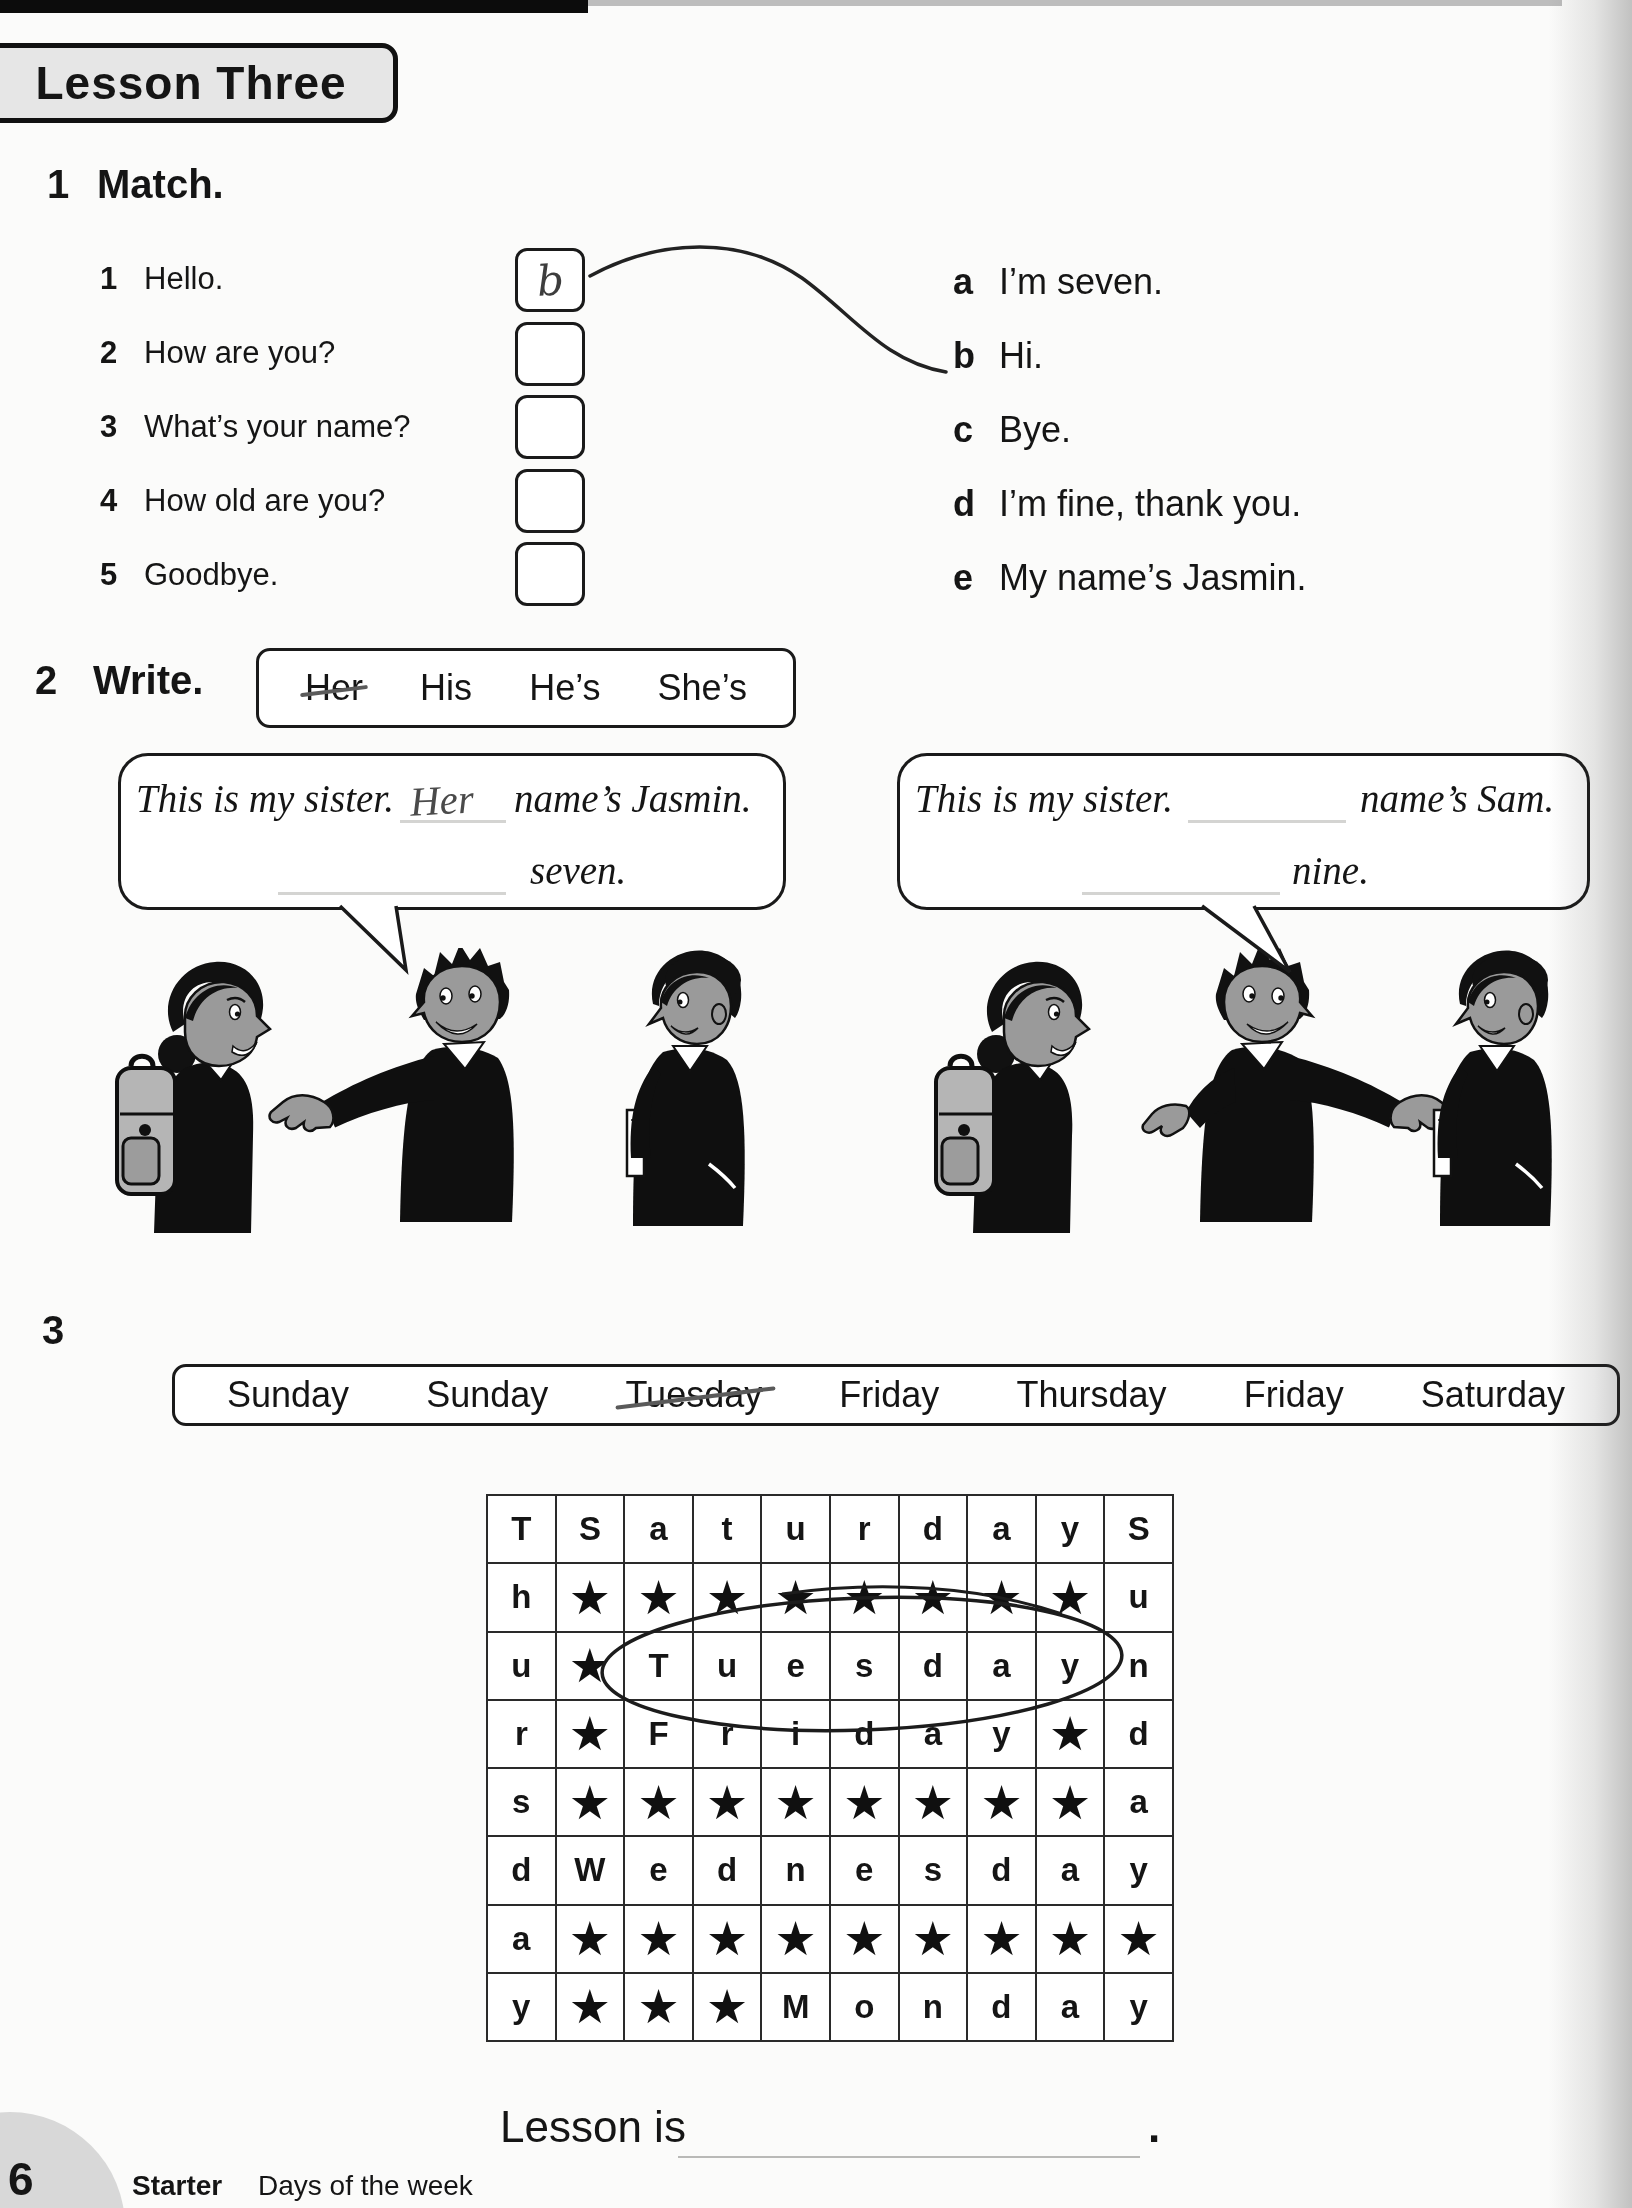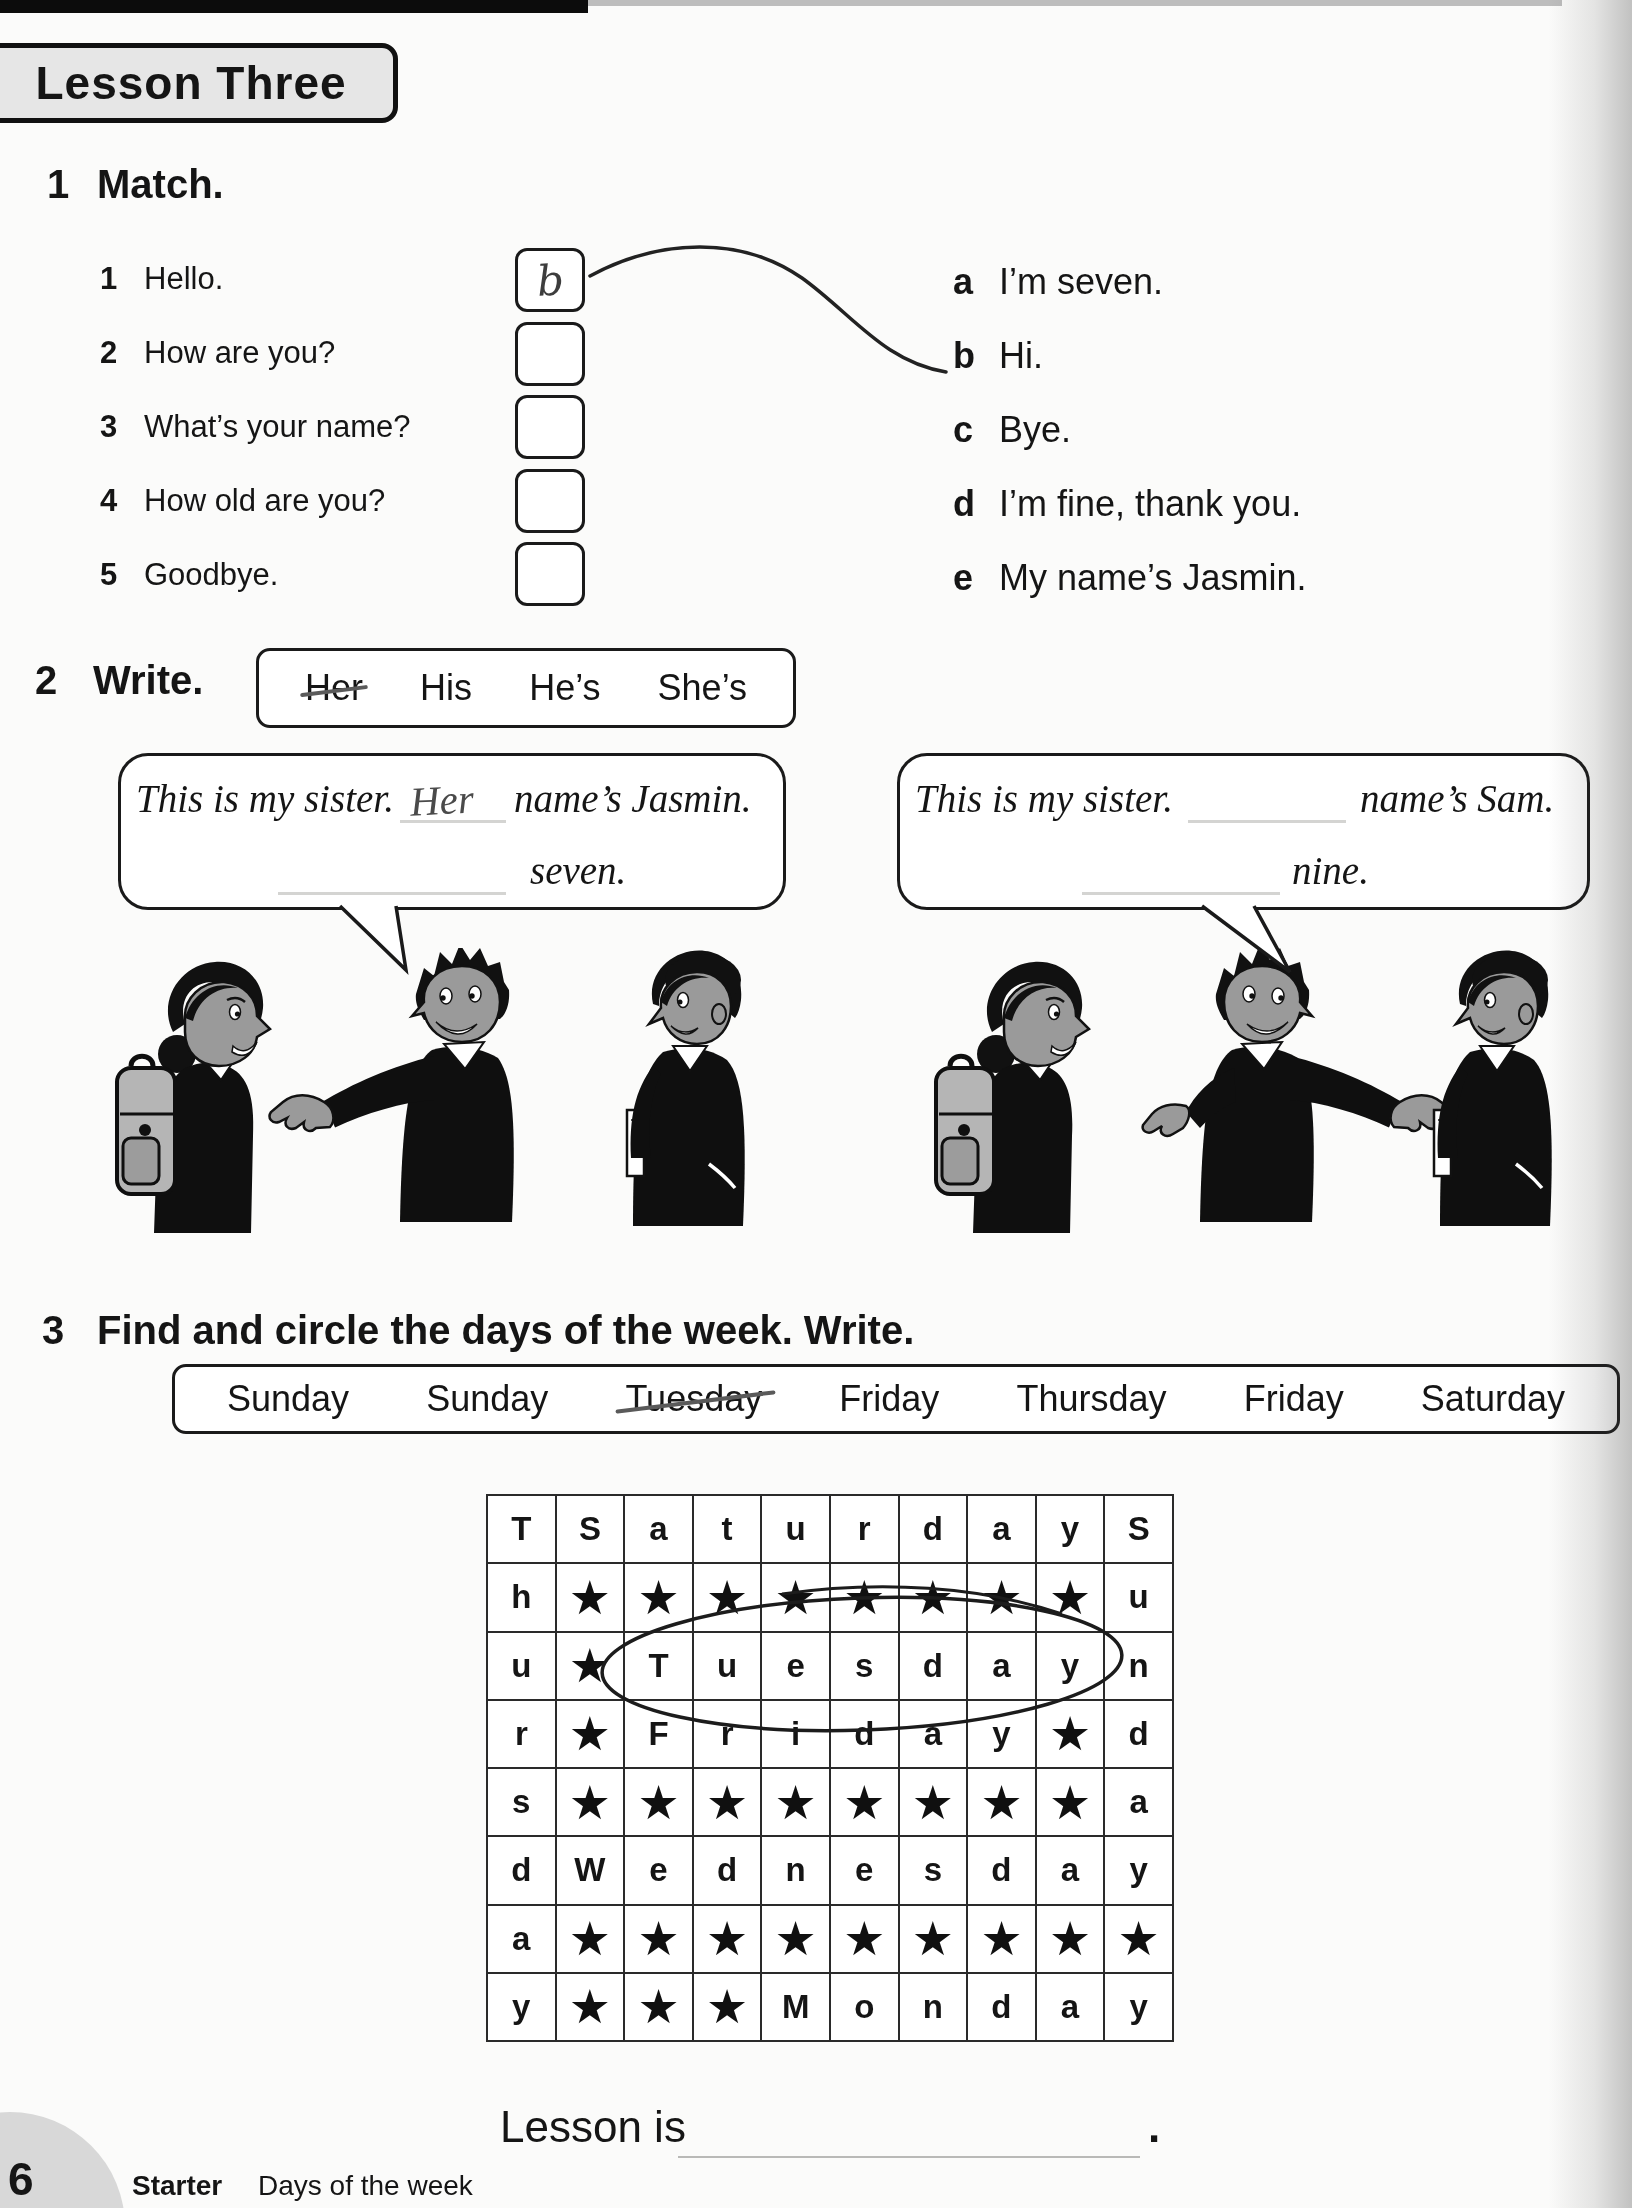--- a/index.html
+++ b/index.html
@@ -23,21 +23,21 @@
   .ans-row .letter{display:inline-block;width:46px;font-weight:700;}
   .ans-box{position:absolute;left:515px;width:70px;height:64px;border:3px solid #1a1a1a;border-radius:12px;
     box-sizing:border-box;background:#fff;display:flex;align-items:center;justify-content:center;}
   .handwritten{font-family:"DejaVu Serif",serif;font-style:italic;color:#3d3d3d;transform:rotate(-3deg);}
   .ans-box .handwritten{font-size:42px;}
   
   .bank{border:3px solid #1a1a1a;border-radius:14px;background:#fff;box-sizing:border-box;
     display:flex;align-items:center;justify-content:space-between;}
   #word-bank{left:256px;top:648px;width:540px;height:80px;padding:0 46px;}
   #word-bank span{font-size:36px;font-weight:500;position:relative;}
-  #days-bank{left:172px;top:1364px;width:1448px;height:70px;padding:0 52px;}
+  #days-bank{left:172px;top:1364px;width:1448px;height:62px;padding:0 52px;}
   #days-bank span{font-size:36px;font-weight:500;position:relative;}
   .struck:after{content:"";position:absolute;left:-8%;right:-10%;top:52%;height:4px;background:#5a5a5a;
     transform:rotate(-7deg);border-radius:2px;}
   
   .bubble{position:absolute;border:3.5px solid #1a1a1a;border-radius:30px;background:#fff;box-sizing:border-box;z-index:2;}
   .btext{position:absolute;font-family:"Liberation Serif",serif;font-style:italic;font-size:39px;
     white-space:nowrap;z-index:3;}
   .blank{position:absolute;height:0;border-bottom:3px solid #d4d4d2;z-index:3;}
   .blank.writable{border-bottom-color:#d4d4d2;}
   
@@ -196,21 +196,20 @@
     <use href="#boyR" x="585" y="66"></use>
   </svg>
 
   <svg class="scene" style="left:862px;top:948px;" width="760" height="292" viewBox="0 0 760 292">
     <use href="#girlfig" x="172" y="78"></use>
     <use href="#boyB" x="400" y="62"></use>
     <use href="#boyR" x="640" y="66"></use>
   </svg>
 
   <div class="abs sec-num" style="left:42px;top:1308px;">3</div>
-  <div class="abs sec-title" style="left:97px;top:1308px;">Find and circle the days of the week. Write.</div>
 
   <div class="abs bank" id="days-bank">
       <span>Sunday</span>
       <span>Sunday</span>
       <span class="struck">Tuesday</span>
       <span>Friday</span>
       <span>Thursday</span>
       <span>Friday</span>
       <span>Saturday</span>
     </div>

